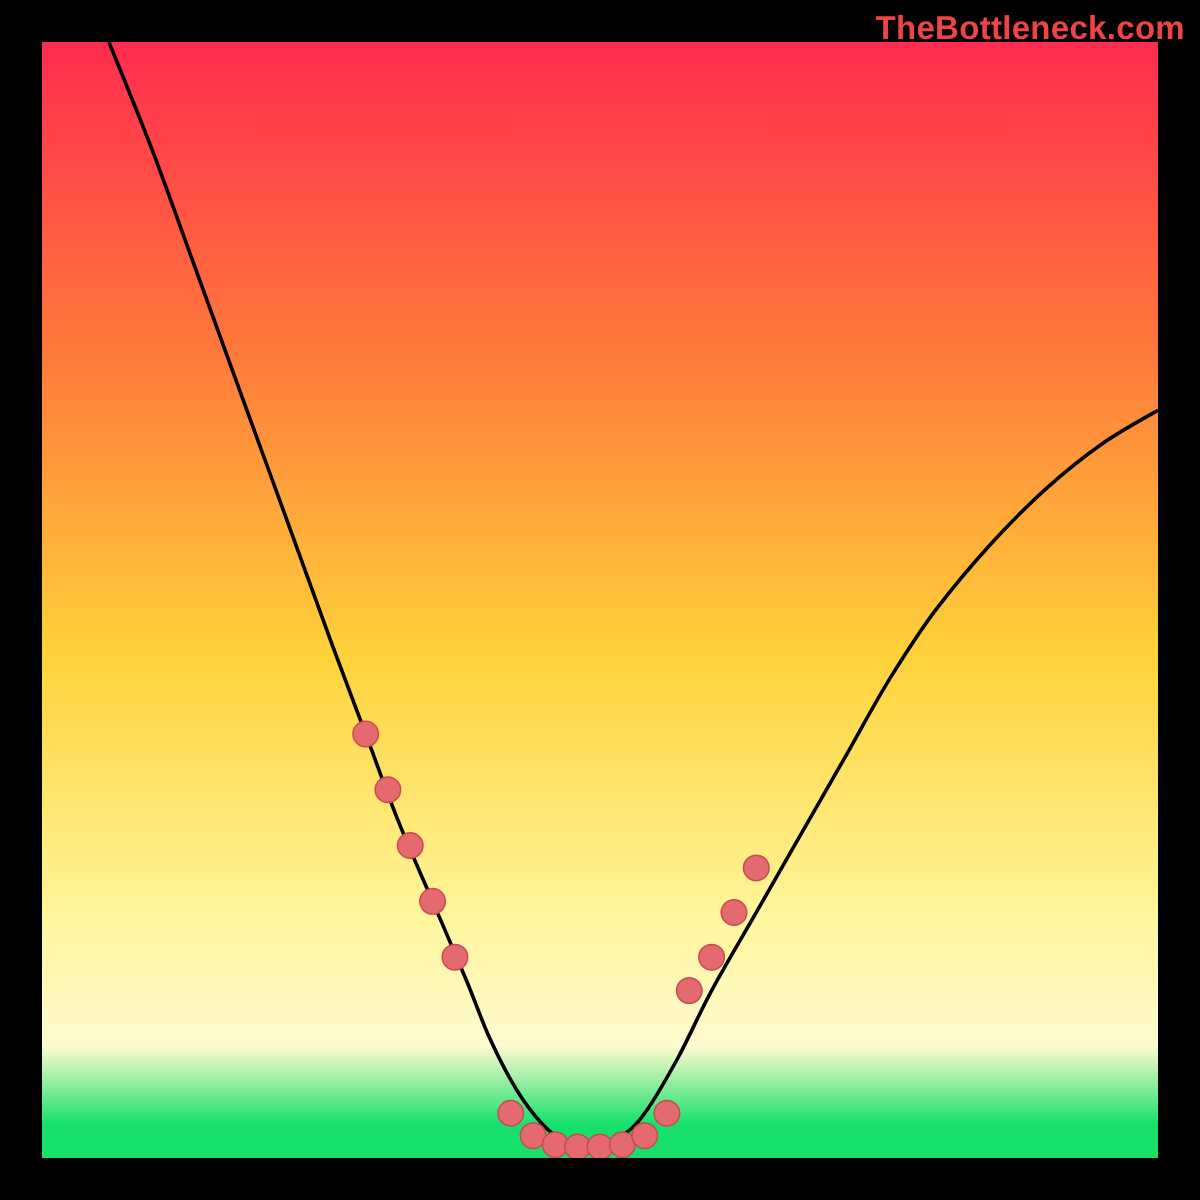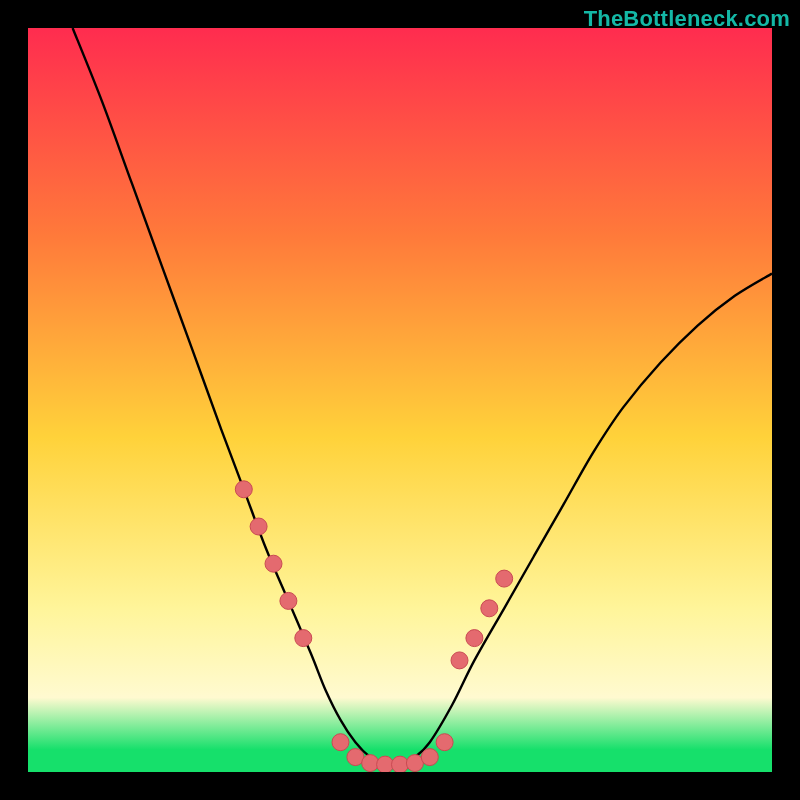--- a/index.html
+++ b/index.html
@@ -16,21 +16,21 @@
     left: 28px;
     top: 28px;
     width: 744px;
     height: 744px;
     background: #000;
   }
   .watermark {
     position: absolute;
     top: 6px;
     right: 10px;
-    color: #14b8a6;
+    color: #ef4444;
     font-size: 22px;
     font-weight: 600;
     letter-spacing: 0.2px;
     user-select: none;
   }
   svg {
     position: absolute;
     left: 0;
     top: 0;
   }

